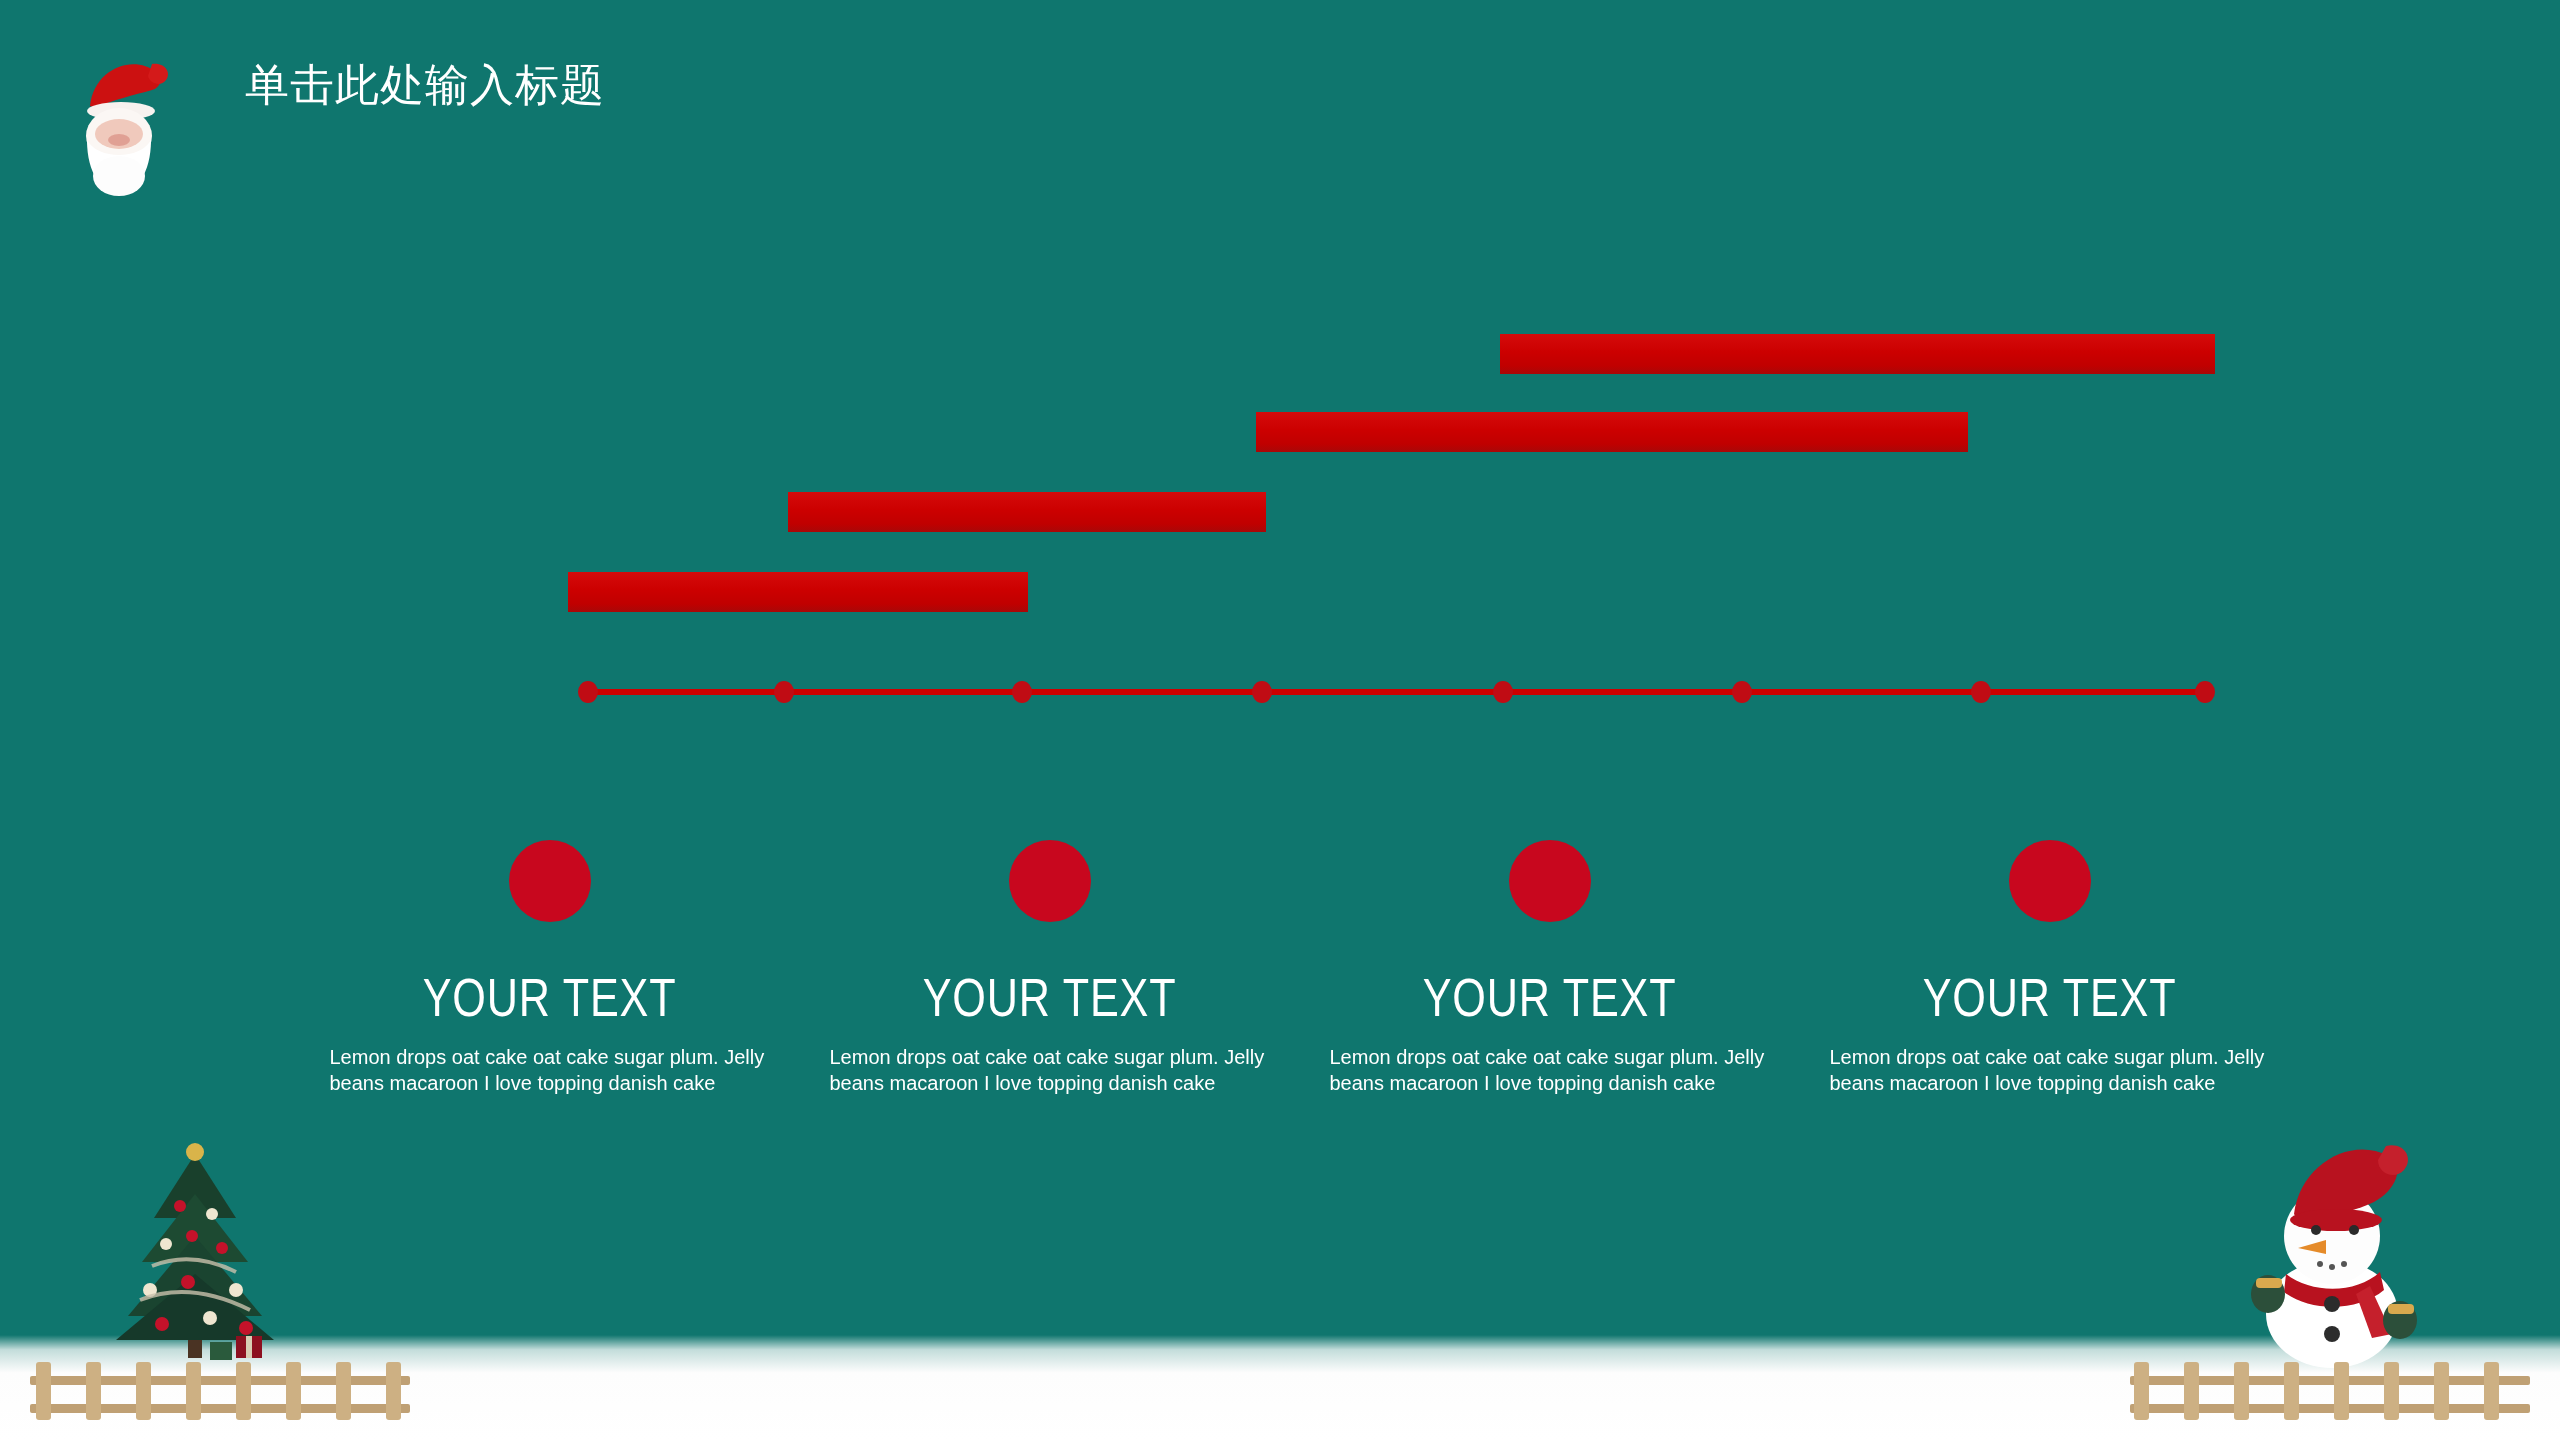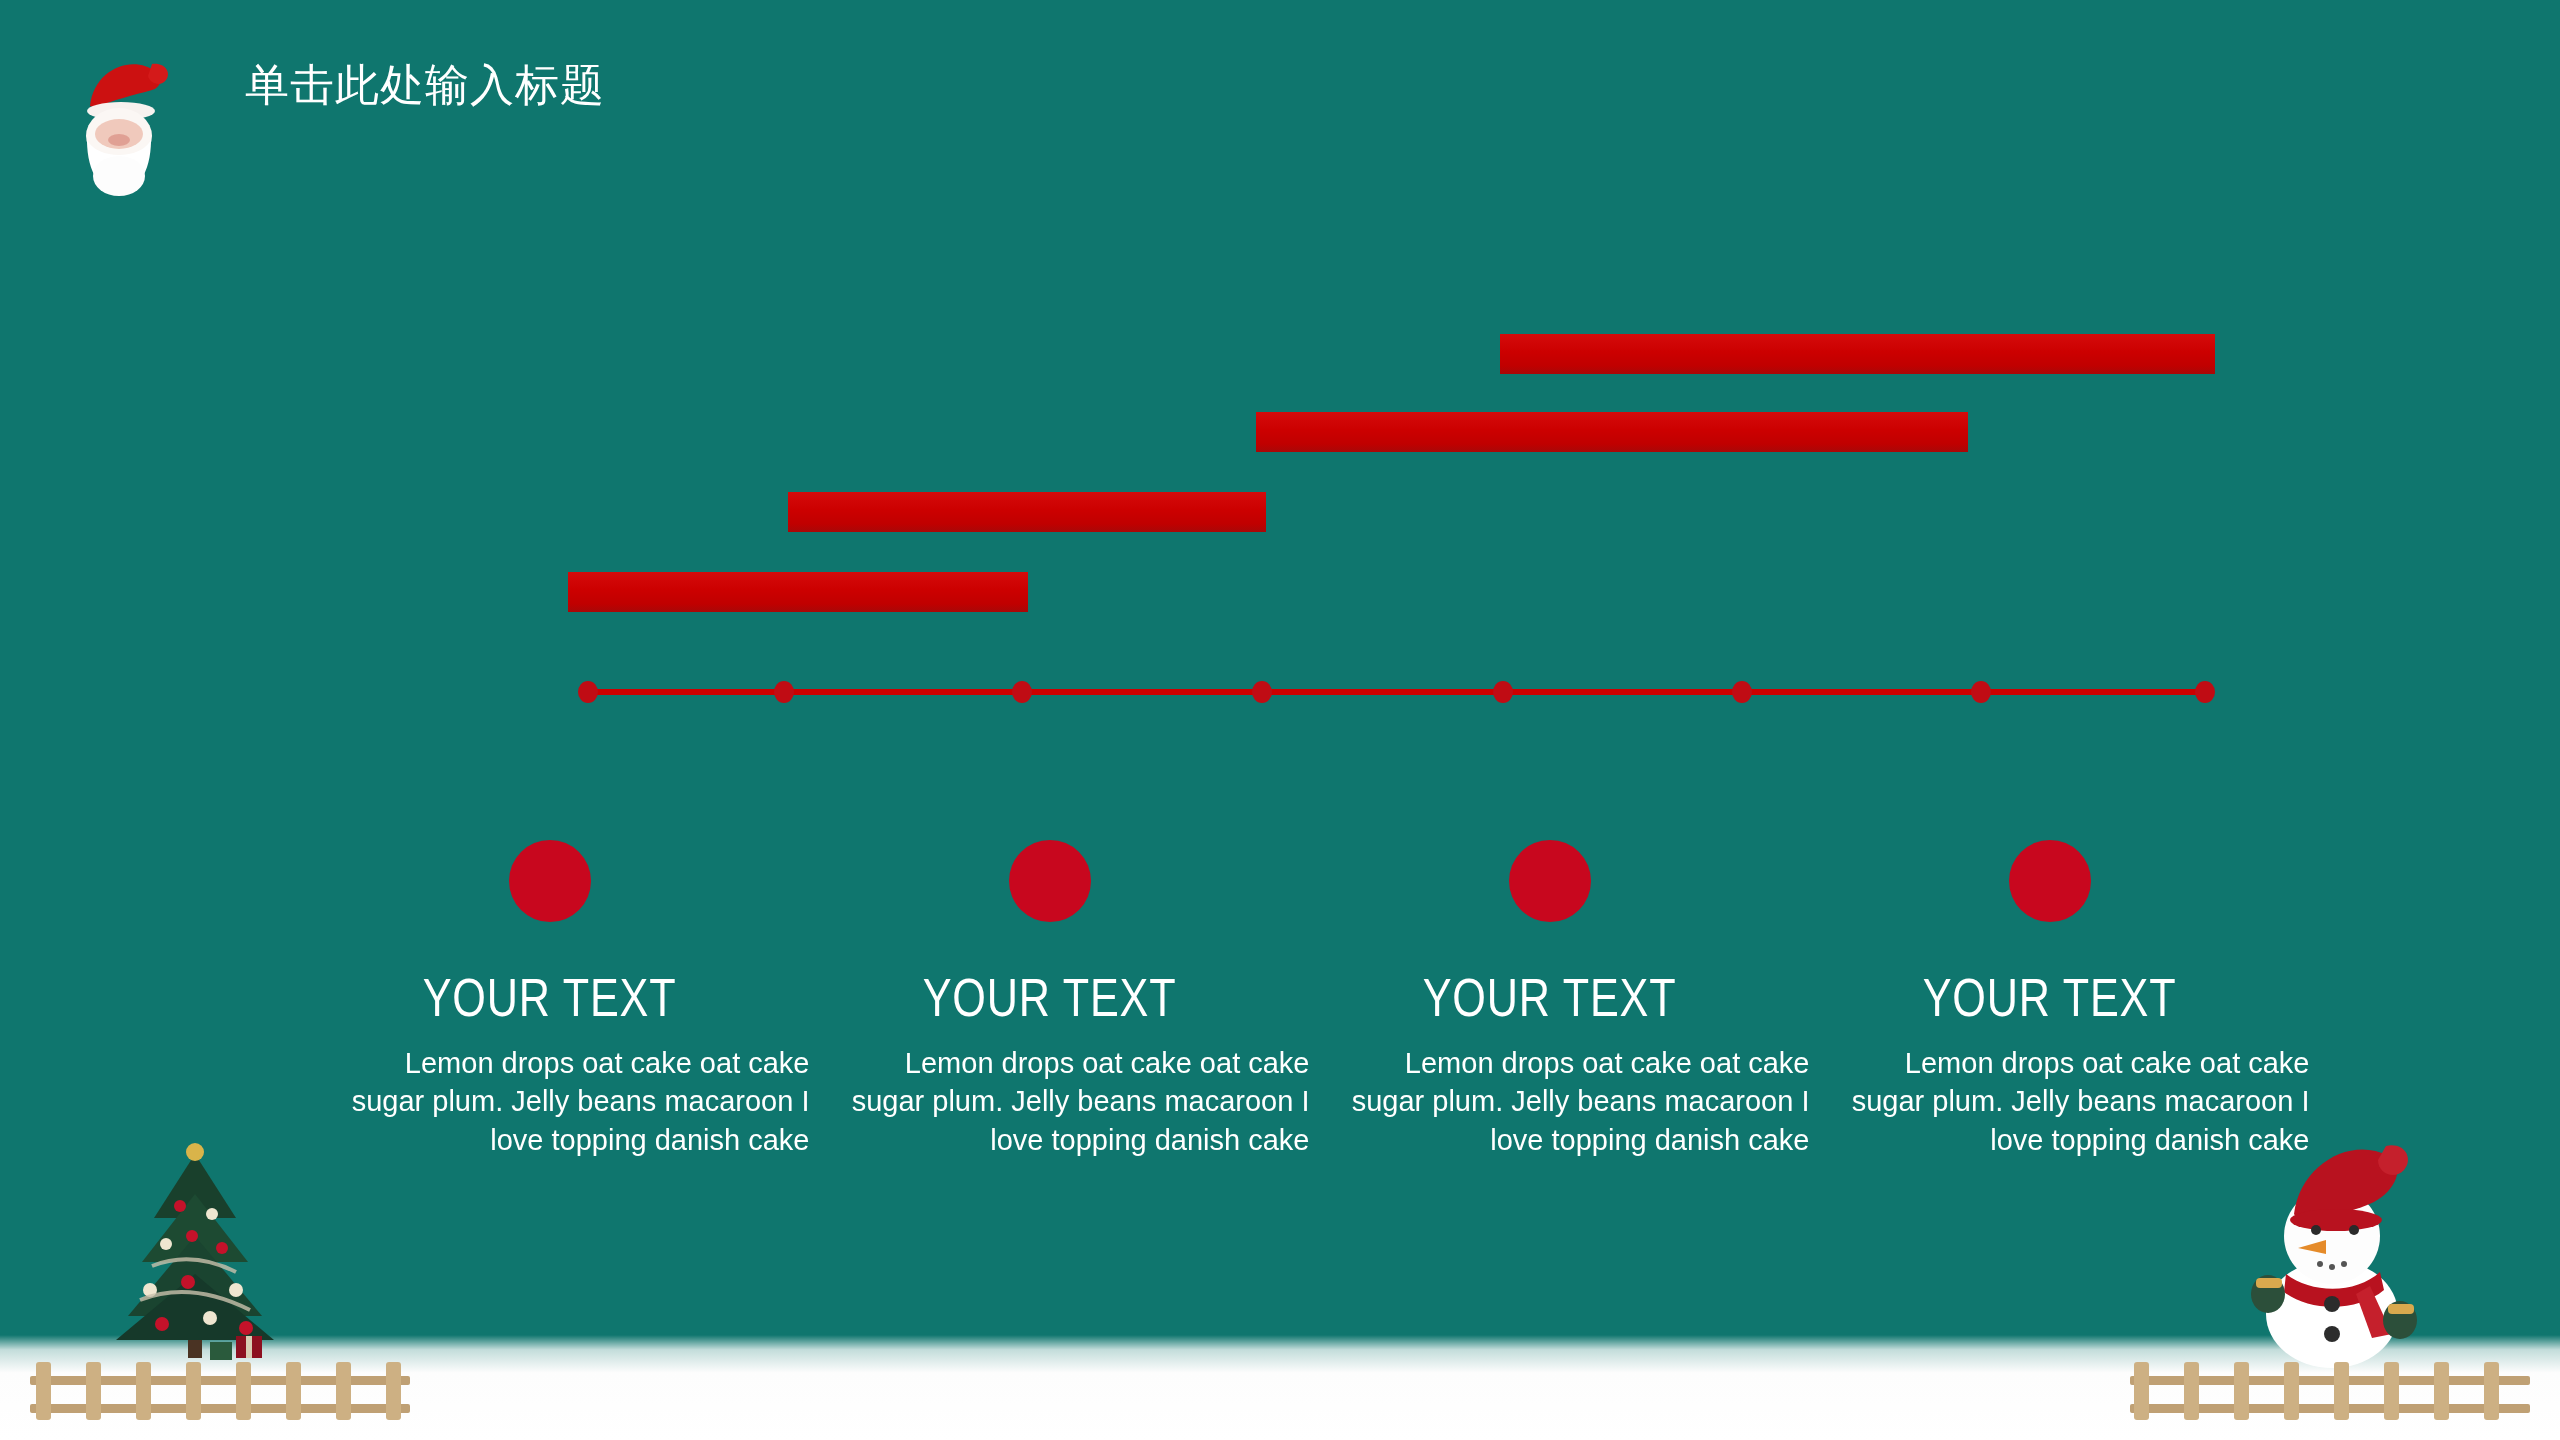--- a/index.html
+++ b/index.html
@@ -95,24 +95,24 @@
     font-size: 54px;
     color: #ffffff;
     letter-spacing: 1px;
     font-weight: 400;
     transform: scaleX(0.80);
     white-space: nowrap;
     margin-bottom: 16px;
     font-family: "Liberation Sans Narrow", "Liberation Sans", sans-serif;
   }
   .col-body {
-    font-size: 29px;
+    font-size: 20px;
     line-height: 1.32;
     color: #ffffff;
-    text-align: right;
+    text-align: left;
     width: 480px;
     font-weight: 300;
     margin-left: 39px;
   }
 
   
   #snow {
     position: absolute;
     left: 0;
     bottom: 0;

